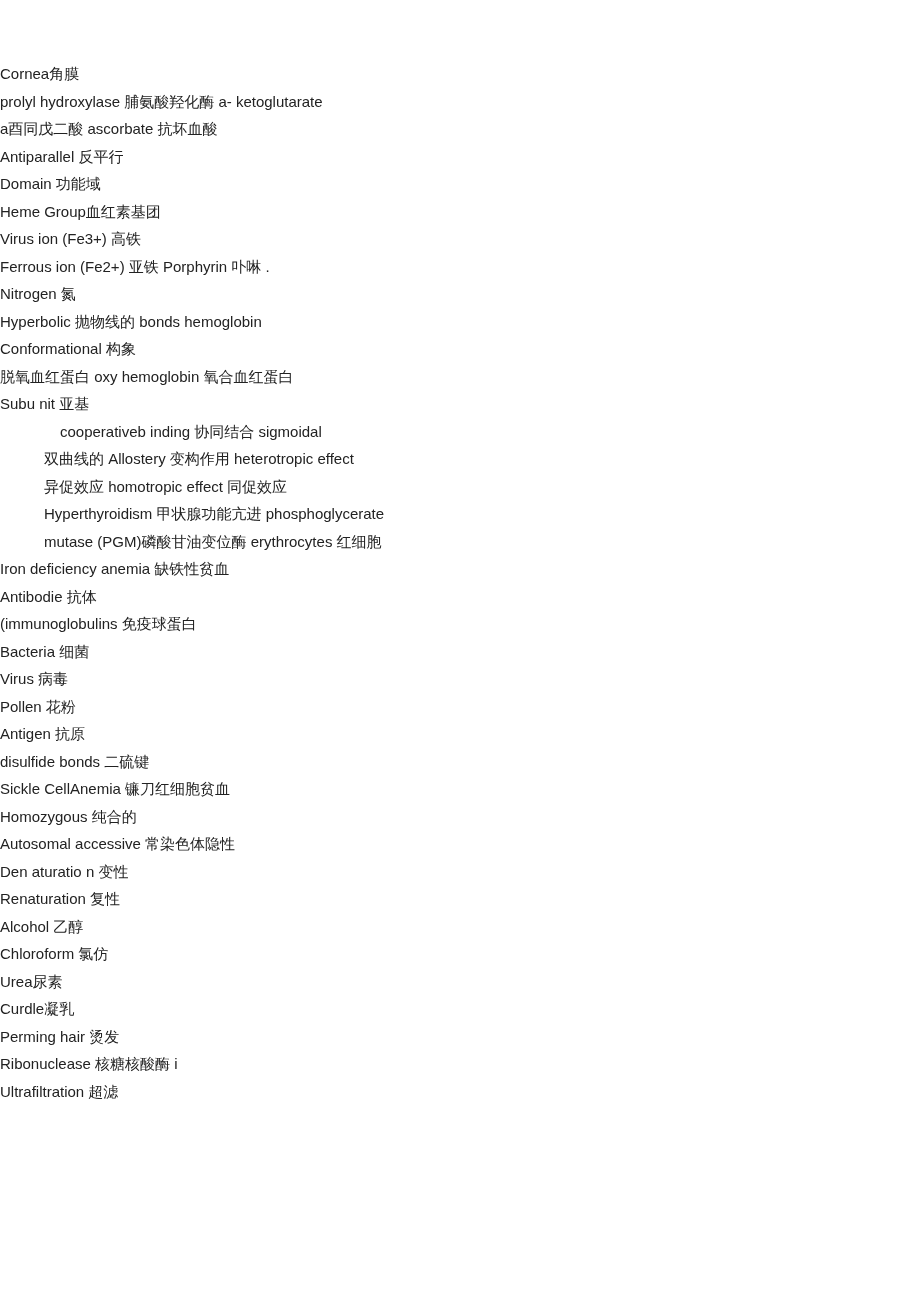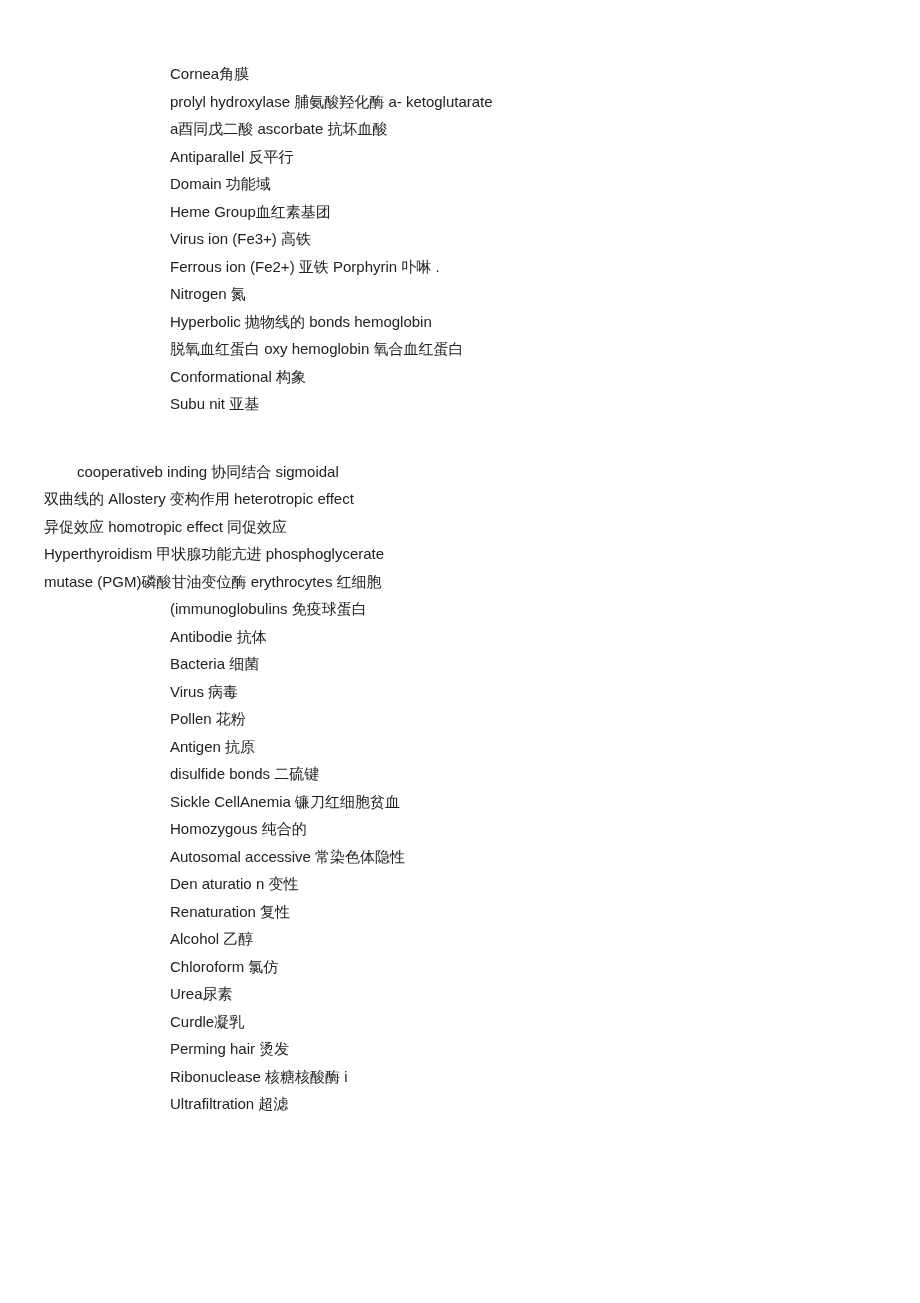--- a/index.html
+++ b/index.html
@@ -16,55 +16,54 @@
       min-height: 1303px;
     }
     .content {
       padding: 60px 0 60px 0;
     }
     .line {
       line-height: 1.7;
       padding: 1px 0;
     }
     .indent-1 {
-      padding-left: 170px;
     }
     .indent-2 {
-      padding-left: 77px;
-      margin-top: 40px;
+      padding-left: 60px;
     }
     .no-indent {
       padding-left: 44px;
     }
   </style>
 </head>
 <body>
 
 <div class="content">
   <div id="lines-container">
       <div class="line indent-1">Cornea角膜</div>
       <div class="line indent-1">prolyl hydroxylase 脯氨酸羟化酶  a- ketoglutarate</div>
       <div class="line indent-1">a酉同戊二酸  ascorbate 抗坏血酸</div>
       <div class="line indent-1">Antiparallel 反平行</div>
       <div class="line indent-1">Domain 功能域</div>
       <div class="line indent-1">Heme Group血红素基团</div>
       <div class="line indent-1">Virus ion (Fe3+) 高铁</div>
       <div class="line indent-1">Ferrous ion (Fe2+) 亚铁  Porphyrin 卟啉  .</div>
       <div class="line indent-1">Nitrogen 氮</div>
       <div class="line indent-1">Hyperbolic 抛物线的  bonds hemoglobin</div>
+      <div class="line indent-1">Conformational 构象</div>
       <div class="line indent-1">脱氧血红蛋白  oxy hemoglobin 氧合血红蛋白</div>
-      <div class="line indent-1">Conformational 构象</div>
       <div class="line indent-1">Subu nit 亚基</div>
       <div class="line indent-2">cooperativeb inding 协同结合  sigmoidal</div>
       <div class="line no-indent">双曲线的  Allostery 变构作用  heterotropic effect</div>
       <div class="line no-indent">异促效应  homotropic effect 同促效应</div>
       <div class="line no-indent">Hyperthyroidism 甲状腺功能亢进  phosphoglycerate</div>
       <div class="line no-indent">mutase (PGM)磷酸甘油变位酶  erythrocytes 红细胞</div>
+      <div class="line indent-1">Iron deficiency anemia 缺铁性贫血</div>
+      <div class="line indent-1">Antibodie 抗体</div>
       <div class="line indent-1">(immunoglobulins 免疫球蛋白</div>
-      <div class="line indent-1">Antibodie 抗体</div>
       <div class="line indent-1">Bacteria 细菌</div>
       <div class="line indent-1">Virus 病毒</div>
       <div class="line indent-1">Pollen 花粉</div>
       <div class="line indent-1">Antigen 抗原</div>
       <div class="line indent-1">disulfide bonds 二硫键</div>
       <div class="line indent-1">Sickle CellAnemia 镰刀红细胞贫血</div>
       <div class="line indent-1">Homozygous 纯合的</div>
       <div class="line indent-1">Autosomal accessive 常染色体隐性</div>
       <div class="line indent-1">Den aturatio n 变性</div>
       <div class="line indent-1">Renaturation 复性</div>

